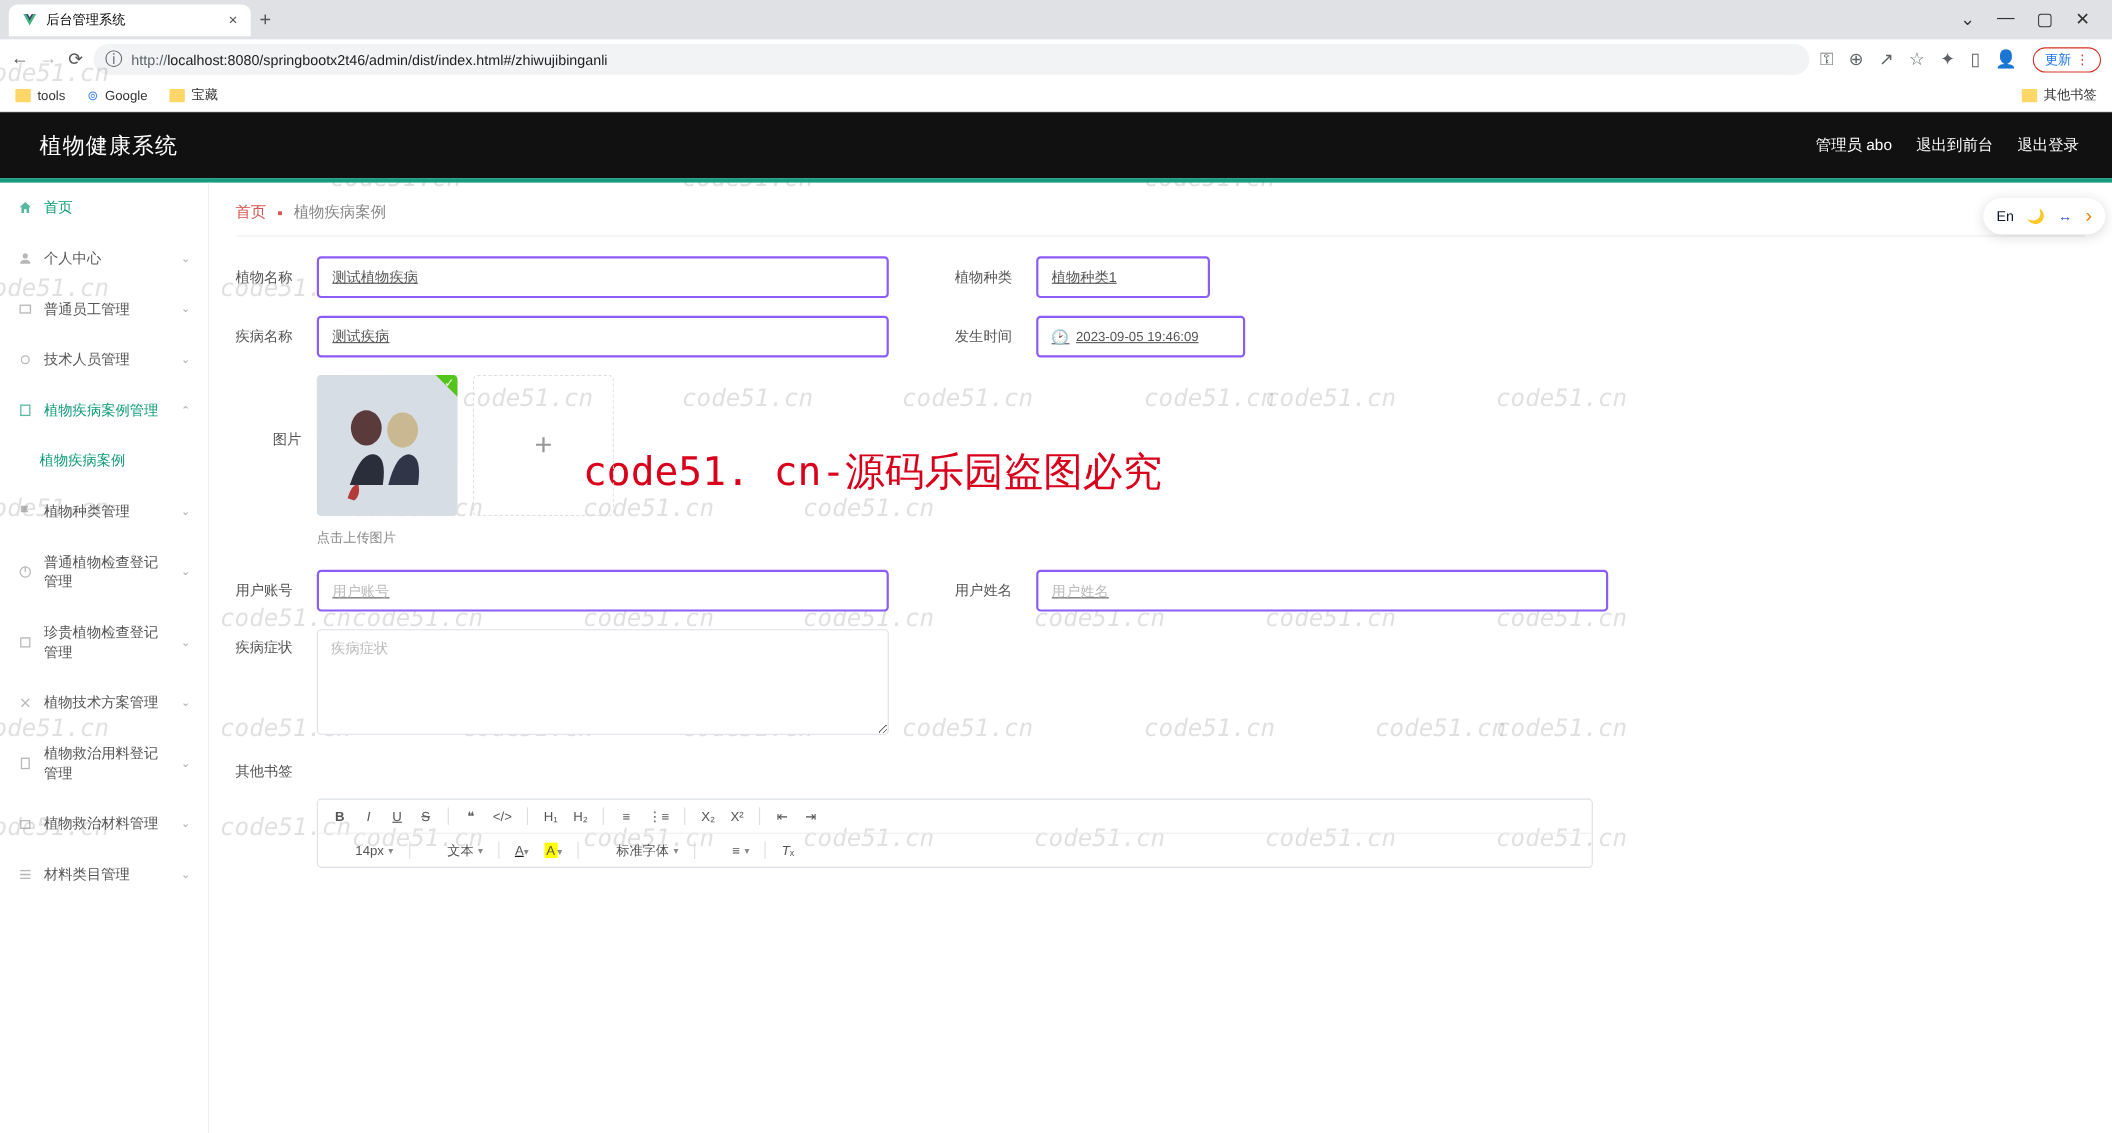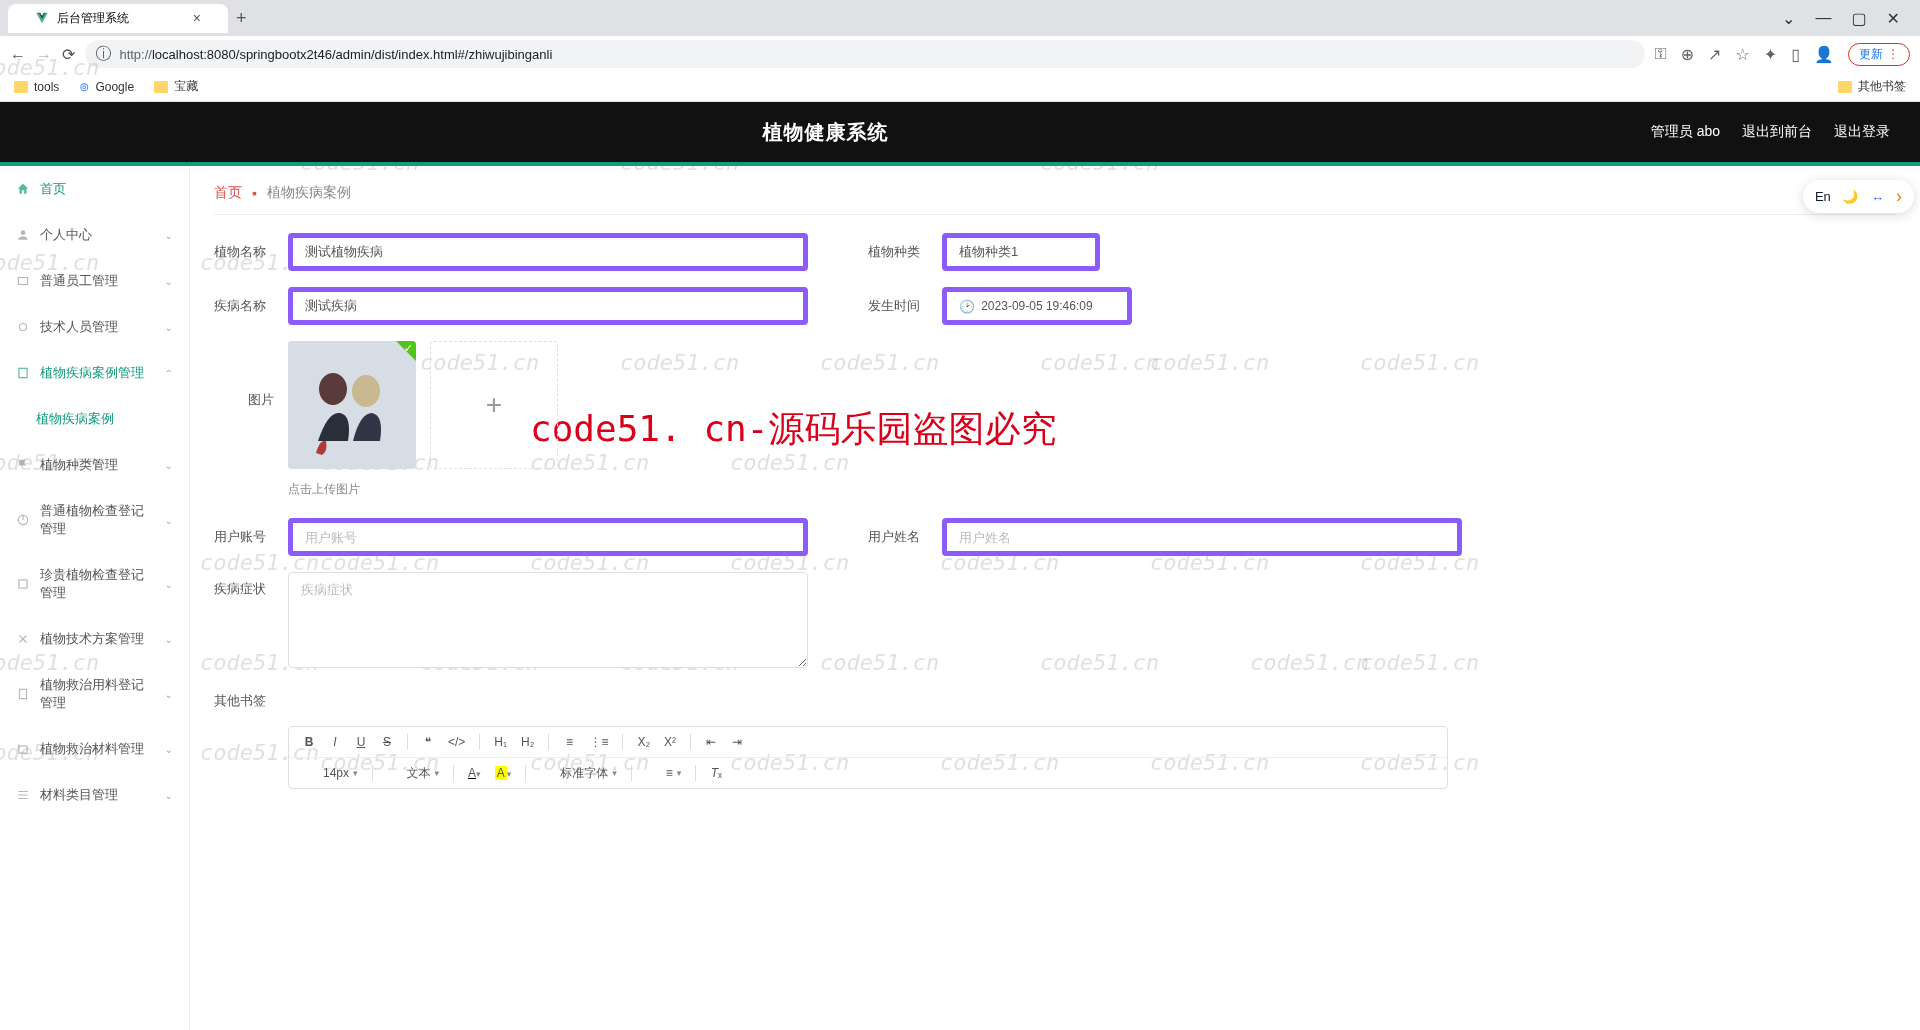--- a/index.html
+++ b/index.html
@@ -1,21 +1,21 @@
 <!DOCTYPE html>
 <html><head>
 <meta charset="utf-8">
 <style>
 * { margin: 0; padding: 0; box-sizing: border-box; font-family: "Microsoft YaHei", Arial, sans-serif; }
 body { background: #fff; overflow: hidden; }
 
 
 .browser-chrome { background: #fff; }
 .tab-bar { display: flex; align-items: center; height: 36px; background: #dfe1e5; padding: 0 8px; }
-.tab { display: flex; align-items: center; background: #fff; border-radius: 8px 8px 0 0; padding: 6px 27px; gap: 8px; min-width: 220px; font-size: 12px; }
+.tab { display: flex; align-items: center; background: #fff; border-radius: 8px 8px 0 0; padding: 6px 12px; gap: 8px; min-width: 220px; font-size: 12px; }
 .tab-favicon { width:14px; height:14px; display:inline-flex; }
 .tab-close { margin-left: auto; font-size: 14px; color: #555; }
 .new-tab { margin-left: 8px; font-size: 18px; color: #555; cursor: pointer; }
 .window-ctrls { margin-left: auto; display: flex; gap: 20px; padding-right: 12px; color: #333; }
 .addr-bar { display: flex; align-items: center; height: 36px; padding: 0 10px; gap: 10px; background:#fff; }
 .addr-btn { color: #555; font-size: 16px; display:inline-flex; align-items:center; }
 .url-box { flex: 1; display: flex; align-items: center; border-radius: 18px; height: 28px; padding: 0 10px; gap: 8px; background: #f1f3f4; }
 .url-text { font-size: 13px; color: #202124; }
 .url-prefix { color: #5f6368; }
 .addr-right { display:flex; align-items:center; gap: 14px; color:#5f6368; font-size:16px;}
@@ -26,42 +26,42 @@
 .bm-right { margin-left:auto; }
 
 
 .wm-layer { position: fixed; inset: 0; pointer-events: none; z-index: 1; }
 .wm { position:absolute; color:#555; opacity:0.18; font-size:22px; font-family: monospace; white-space:nowrap; font-style: italic; }
 .wm-main { position:absolute; color:#d9001b; font-size:36px; font-family: monospace; white-space:nowrap; left: 530px; top: 405px; }
 
 
 .app { position: relative; z-index: 2; }
 .topbar { background:#111; color:#fff; height:60px; display:flex; align-items:center; }
-.topbar-title { flex:1; text-align:center; font-size:20px; font-weight:bold; letter-spacing:1px; }
+.topbar-title { flex:1; text-align:left; font-size:20px; font-weight:normal; letter-spacing:1px;padding-left:36px; }
 .topbar-right { display:flex; gap:22px; padding-right:30px; font-size:14px; }
 .green-line { height:4px; background:#169b7f; }
 
 .body { display:flex; height: calc(1030px - 36px - 36px - 30px - 60px - 4px); }
 .sidebar { width:190px; border-right:1px solid #eee; overflow-y:auto; }
 .menu-item { display:flex; align-items:center; padding: 14px 16px; font-size:13px; color:#555; gap:10px; cursor:pointer; position:relative; }
 .menu-item.active { color:#0f9b7a; }
 .menu-item.sub { padding-left: 36px; color:#0f9b7a; font-size:13px; }
 .menu-icon { width:14px; height:14px; display:inline-flex; opacity:0.7; }
 .menu-arrow { margin-left:auto; font-size:10px; color:#aaa; }
 
 .content { flex:1; padding: 12px 24px; overflow-y:auto; }
 .breadcrumb { display:flex; align-items:center; gap:10px; font-size:14px; padding: 6px 0 12px; border-bottom:1px solid #eee; margin-bottom: 18px;}
 .bc-home { color:#d9534f; }
 .bc-sep { color:#d9534f; }
 .bc-cur { color:#888; }
 
 .form-row { display:flex; gap: 60px; margin-bottom: 16px; align-items:flex-start; }
 .form-group { display:flex; align-items:center; gap:14px; }
 .label { width:60px; text-align:left; font-size:13px; color:#555; }
-.input { height:38px; border:5px solid #8b5cf6; border-radius:4px; padding: 0 12px; font-size:13px; color:#555; }
+.input { height:38px; border:2px solid #8b5cf6; border-radius:4px; padding: 0 12px; font-size:13px; color:#555;text-decoration:underline; }
 .input.w520 { width:520px; }
 .input.w175 { width:158px; }
 .input::placeholder { color:#bbb; }
 
 .upload-row { display:flex; gap:14px; align-items:flex-start; }
 .upload-label { width:60px; text-align:right; font-size:13px; color:#555; padding-top:50px; }
 .thumb { width:128px; height:128px; border-radius:4px; position:relative; background: linear-gradient(135deg,#cfd6de 0%,#e8ecf0 100%); overflow:hidden; }
 .thumb-corner { position:absolute; top:0; right:0; width:0; height:0; border-left:20px solid transparent; border-top:20px solid #52c41a; }
 .thumb-check { position:absolute; top:1px; right:3px; color:#fff; font-size:11px; }
 .upload-add { width:128px; height:128px; border:1px dashed #dcdfe6; border-radius:4px; display:flex; align-items:center; justify-content:center; font-size:28px; color:#999; }

